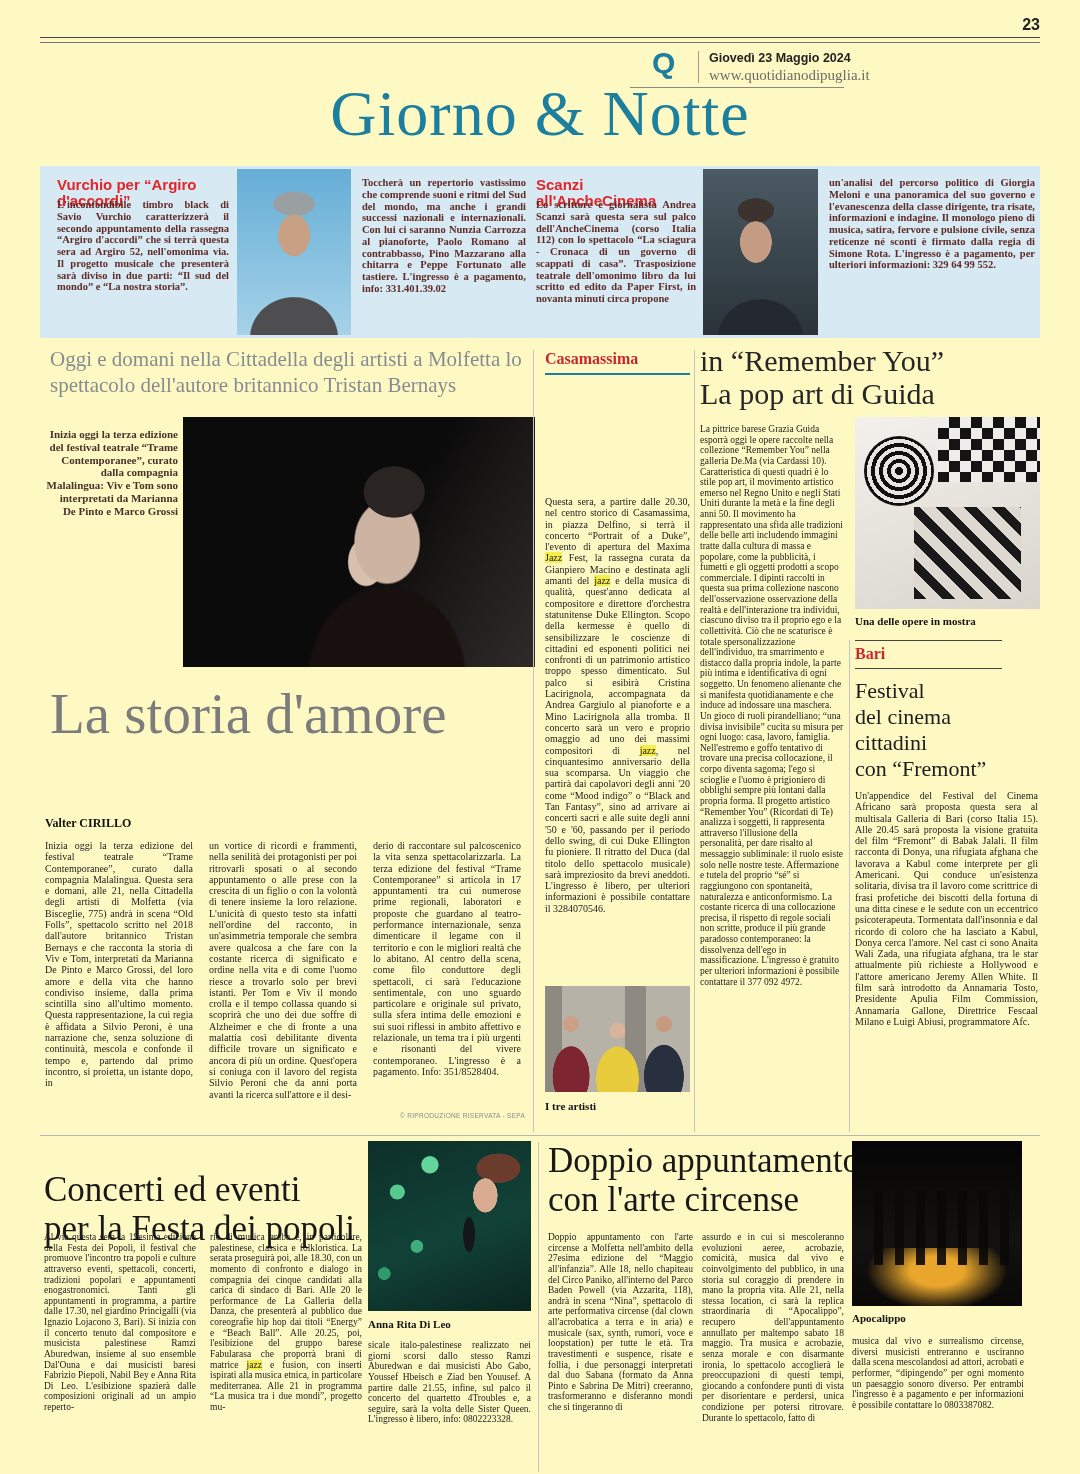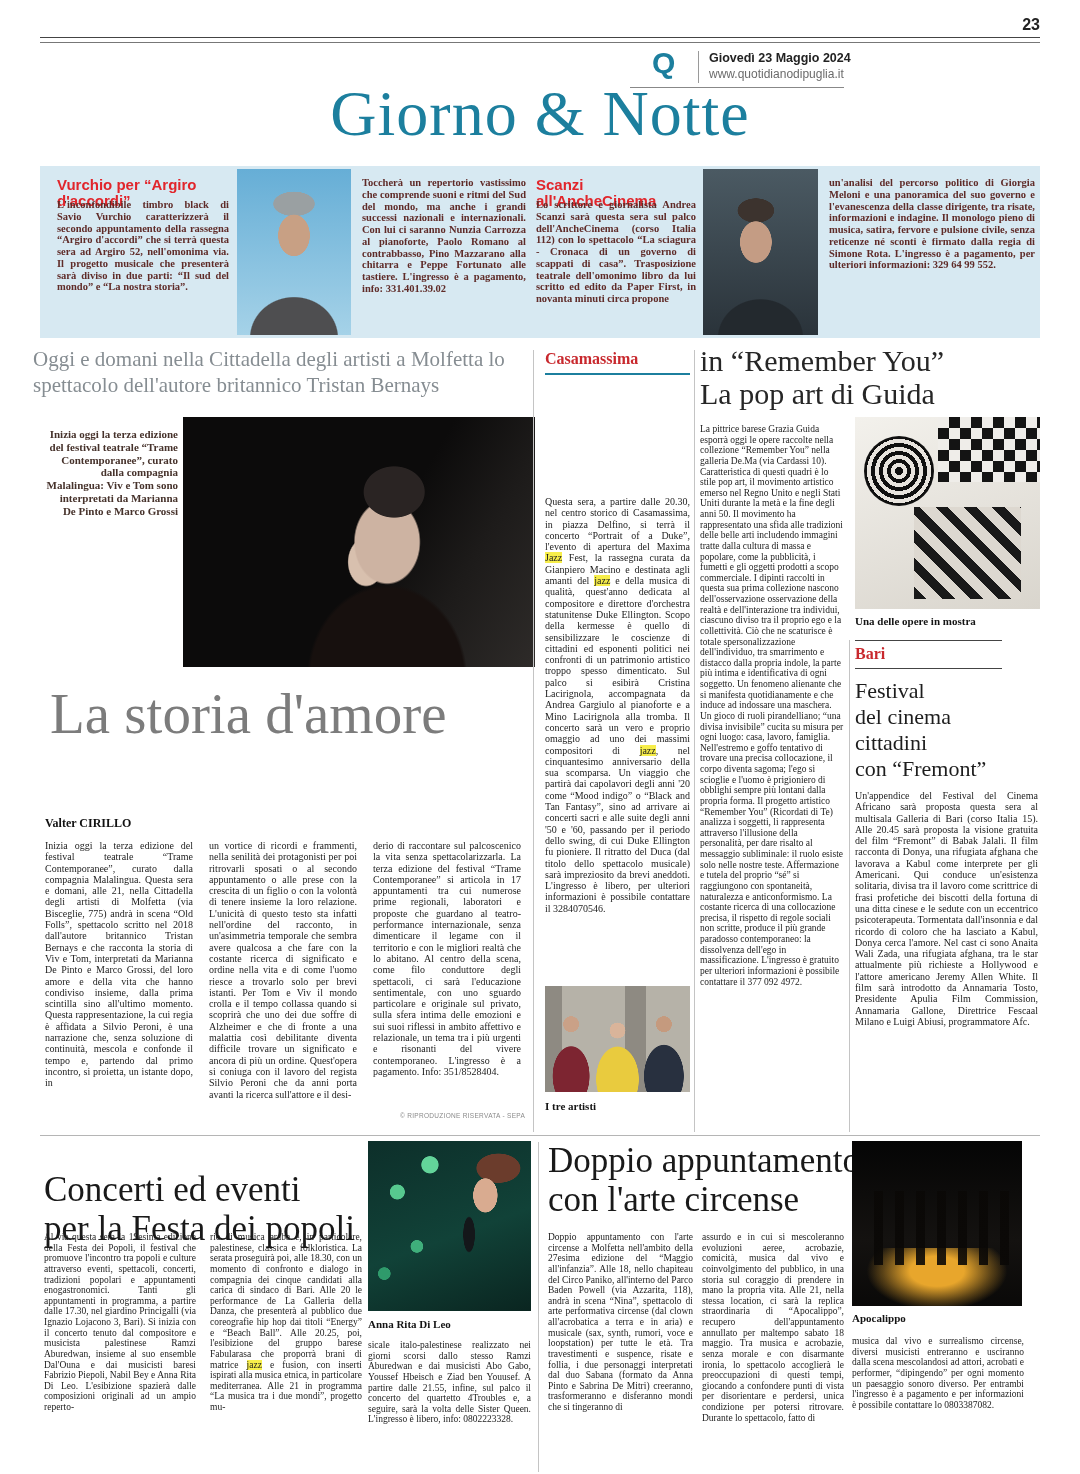--- a/index.html
+++ b/index.html
@@ -1,28 +1,28 @@
 <!DOCTYPE html>
 <html lang="it"><head>
 <meta charset="utf-8">
 <style>
   html,body{margin:0;padding:0;background:#e8e8e8;}
-  #page{position:relative;width:1080px;height:1474px;margin:0 auto;background:#ffffff;
+  #page{position:relative;width:1080px;height:1474px;margin:0 auto;background:#fef9c3;
         font-family:"Liberation Serif",serif;color:#1c1c1c;overflow:hidden;}
   .abs{position:absolute;}
   .rule{background:#444;}
   .vrule{background:#c4c4c4;width:1px;}
   .just{text-align:justify;}
   .body-txt{font-size:10px;line-height:1.13;color:#1c1c1c;overflow:hidden;}
   .body-sm{font-size:9.5px;line-height:1.12;color:#1c1c1c;overflow:hidden;}
   .hl{background:#f7ee4a;}
   .page-num{font-family:"Liberation Sans",sans-serif;font-weight:bold;font-size:16px;color:#222;}
   .q-logo{font-family:"Liberation Sans",sans-serif;font-weight:bold;font-size:30px;color:#1c7f9e;}
   .date-line{font-family:"Liberation Sans",sans-serif;font-weight:bold;font-size:12.5px;color:#222;}
-  .site-line{font-family:Liberation Sans, sans-serif;font-size:12px;color:#6b6b6b;}
+  .site-line{font-family:Liberation Serif, serif;font-size:15px;color:#6b6b6b;}
   .masthead{font-size:64px;color:#1c7f9e;letter-spacing:1px;text-align:center;line-height:1;}
   .strip{background:#d7e9f2;}
   .strip-title{font-family:"Liberation Sans",sans-serif;font-weight:bold;font-size:15px;color:#e1252b;line-height:1.05;}
   .strip-body{font-weight:bold;font-size:10.5px;line-height:1.12;color:#5f2b28;text-align:justify;overflow:hidden;}
   .standfirst{font-size:21px;line-height:1.25;color:#868d92;}
   .photo-cap-col{font-weight:bold;font-size:11px;line-height:1.16;color:#46322b;text-align:right;}
   .main-headline{font-size:57px;line-height:1.05;color:#7c7c7c;}
   .byline{font-weight:bold;font-size:12px;color:#111;text-align:center;}
   .copyright{font-family:"Liberation Sans",sans-serif;font-size:6.5px;color:#8a8a8a;letter-spacing:.3px;}
   .kicker{font-weight:bold;font-size:16px;color:#c8282d;}
@@ -71,21 +71,21 @@
 
   <div class="abs photo" style="left:703px;top:169px;width:115px;height:166px;
        background:
          radial-gradient(26px 34px at 46% 44%, #c49c84 0 60%, rgba(0,0,0,0) 62%),
          radial-gradient(30px 20px at 46% 25%, #3c332e 0 60%, rgba(0,0,0,0) 62%),
          radial-gradient(60px 55px at 50% 102%, #23292e 0 70%, rgba(0,0,0,0) 72%),
          linear-gradient(180deg,#4b5a63,#2a333a);"></div>
 
   <div class="abs strip-body" style="left:829px;top:177px;width:206px;height:152px;">un'analisi del percorso politico di Giorgia Meloni e una panoramica del suo governo e l'evanescenza della classe dirigente, tra risate, informazioni e indagine. Il monologo pieno di musica, satira, fervore e pulsione civile, senza reticenze né sconti è firmato dalla regia di Simone Rota. L'ingresso è a pagamento, per ulteriori informazioni: 329 64 99 552.</div>
 
-  <div class="abs standfirst" style="left:33px;top:346px;width:505px;">Oggi e domani nella Cittadella degli artisti a Molfetta lo spettacolo dell'autore britannico Tristan Bernays</div>
+  <div class="abs standfirst" style="left:50px;top:346px;width:505px;">Oggi e domani nella Cittadella degli artisti a Molfetta lo spettacolo dell'autore britannico Tristan Bernays</div>
 
   <div class="abs photo-cap-col" style="left:45px;top:428px;width:133px;">Inizia oggi la terza edizione del festival teatrale “Trame Contemporanee”, curato dalla compagnia Malalingua: Viv e Tom sono interpretati da Marianna De Pinto e Marco Grossi</div>
 
   <div class="abs photo" style="left:183px;top:417px;width:352px;height:250px;
        background:
          radial-gradient(50px 42px at 60% 30%, #2a2423 0 60%, rgba(0,0,0,0) 62%),
          radial-gradient(55px 70px at 58% 50%, #cdb3a2 0 58%, rgba(0,0,0,0) 61%),
          radial-gradient(30px 40px at 52% 58%, #d8c0ae 0 58%, rgba(0,0,0,0) 62%),
          radial-gradient(110px 130px at 58% 105%, #17100e 0 70%, rgba(0,0,0,0) 73%),
          linear-gradient(120deg,#0c0b0b 0 55%,#1d1b1a 75%,#2e2b29 100%);"></div>

